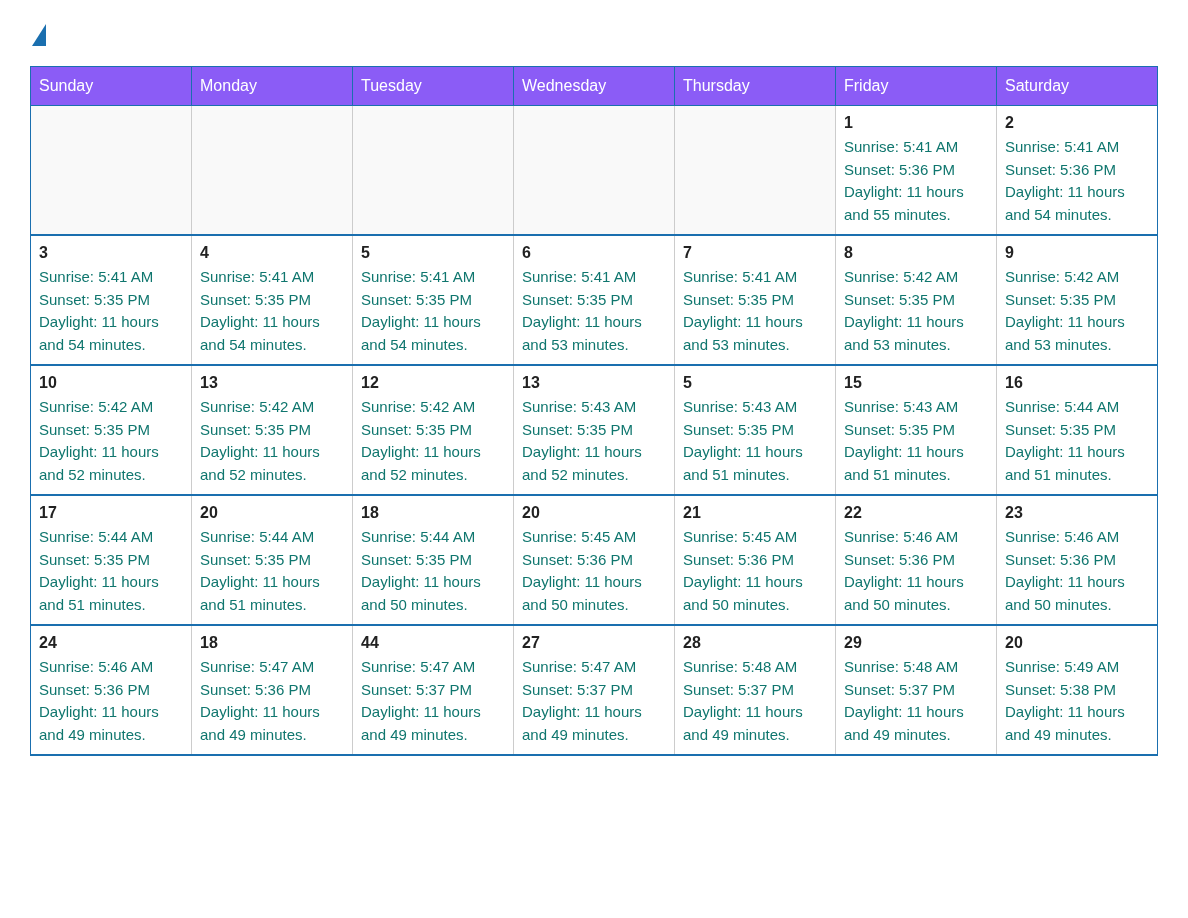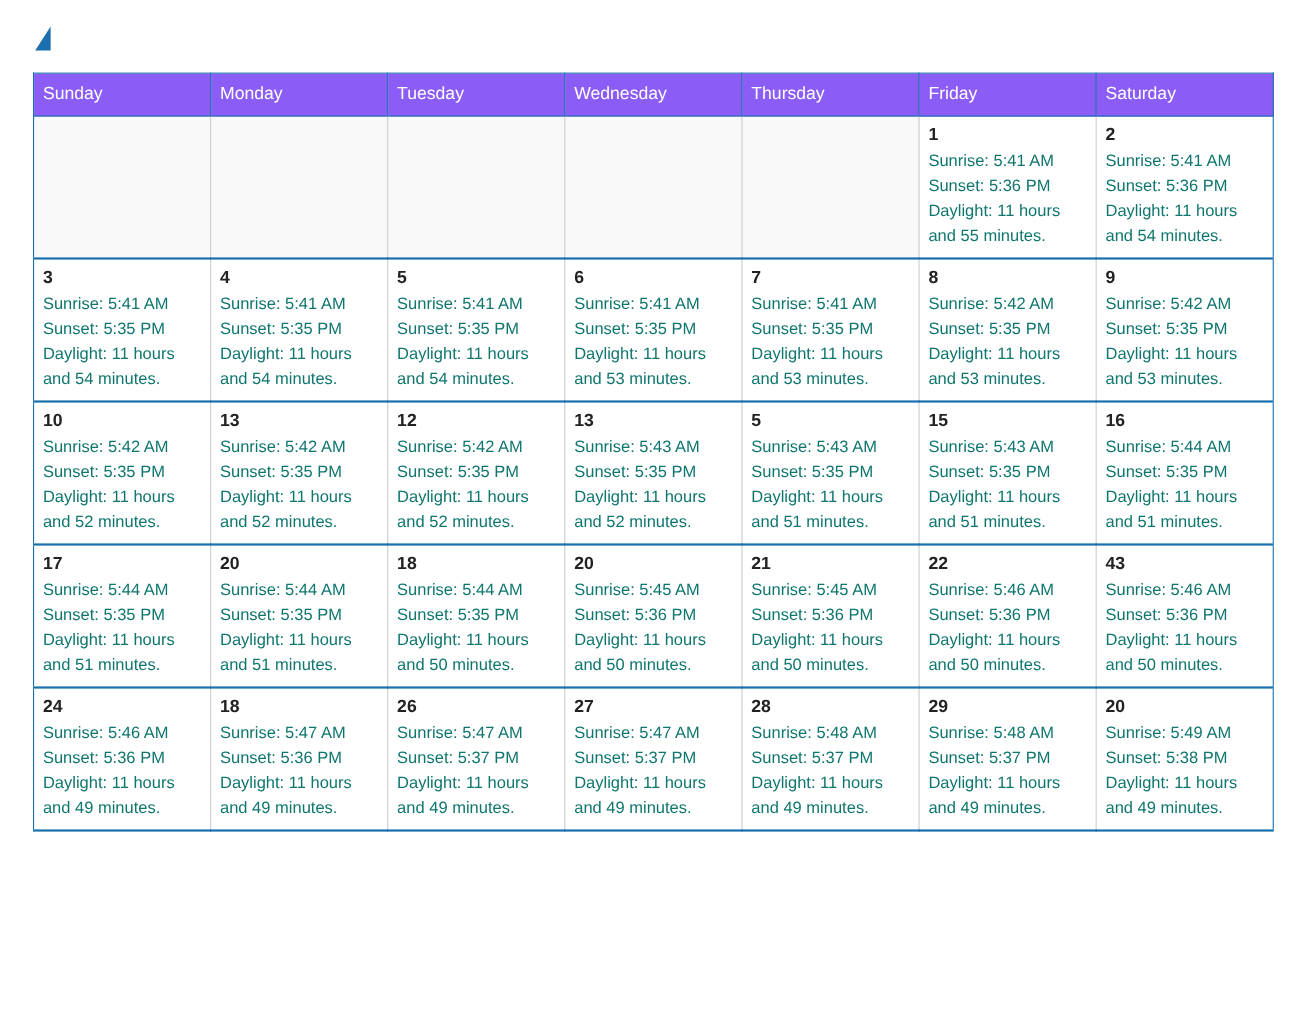--- a/index.html
+++ b/index.html
@@ -231,35 +231,35 @@
         </td>
         <td>
           <span class="day-number">21</span>
           <div class="day-info">Sunrise: 5:45 AM<br>Sunset: 5:36 PM<br>Daylight: 11 hours<br>and 50 minutes.</div>
         </td>
         <td>
           <span class="day-number">22</span>
           <div class="day-info">Sunrise: 5:46 AM<br>Sunset: 5:36 PM<br>Daylight: 11 hours<br>and 50 minutes.</div>
         </td>
         <td>
-          <span class="day-number">43</span>
+          <span class="day-number">23</span>
           <div class="day-info">Sunrise: 5:46 AM<br>Sunset: 5:36 PM<br>Daylight: 11 hours<br>and 50 minutes.</div>
         </td>
       </tr>
       <tr>
         <td>
           <span class="day-number">24</span>
           <div class="day-info">Sunrise: 5:46 AM<br>Sunset: 5:36 PM<br>Daylight: 11 hours<br>and 49 minutes.</div>
         </td>
         <td>
           <span class="day-number">18</span>
           <div class="day-info">Sunrise: 5:47 AM<br>Sunset: 5:36 PM<br>Daylight: 11 hours<br>and 49 minutes.</div>
         </td>
         <td>
-          <span class="day-number">26</span>
+          <span class="day-number">44</span>
           <div class="day-info">Sunrise: 5:47 AM<br>Sunset: 5:37 PM<br>Daylight: 11 hours<br>and 49 minutes.</div>
         </td>
         <td>
           <span class="day-number">27</span>
           <div class="day-info">Sunrise: 5:47 AM<br>Sunset: 5:37 PM<br>Daylight: 11 hours<br>and 49 minutes.</div>
         </td>
         <td>
           <span class="day-number">28</span>
           <div class="day-info">Sunrise: 5:48 AM<br>Sunset: 5:37 PM<br>Daylight: 11 hours<br>and 49 minutes.</div>
         </td>

